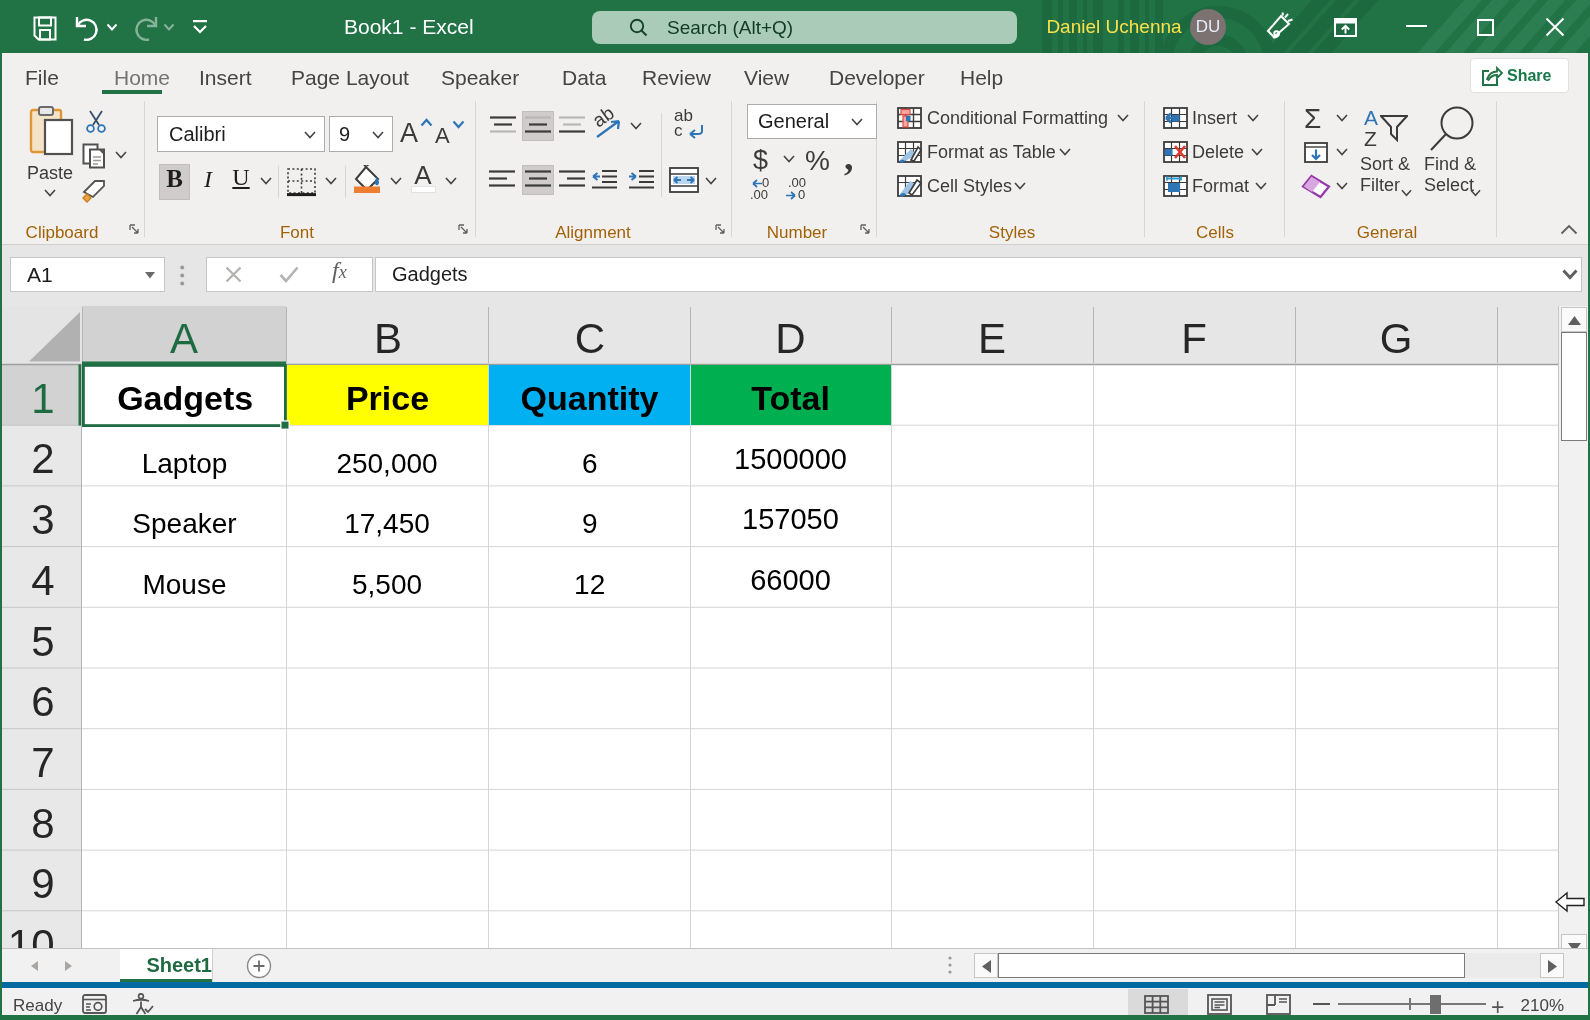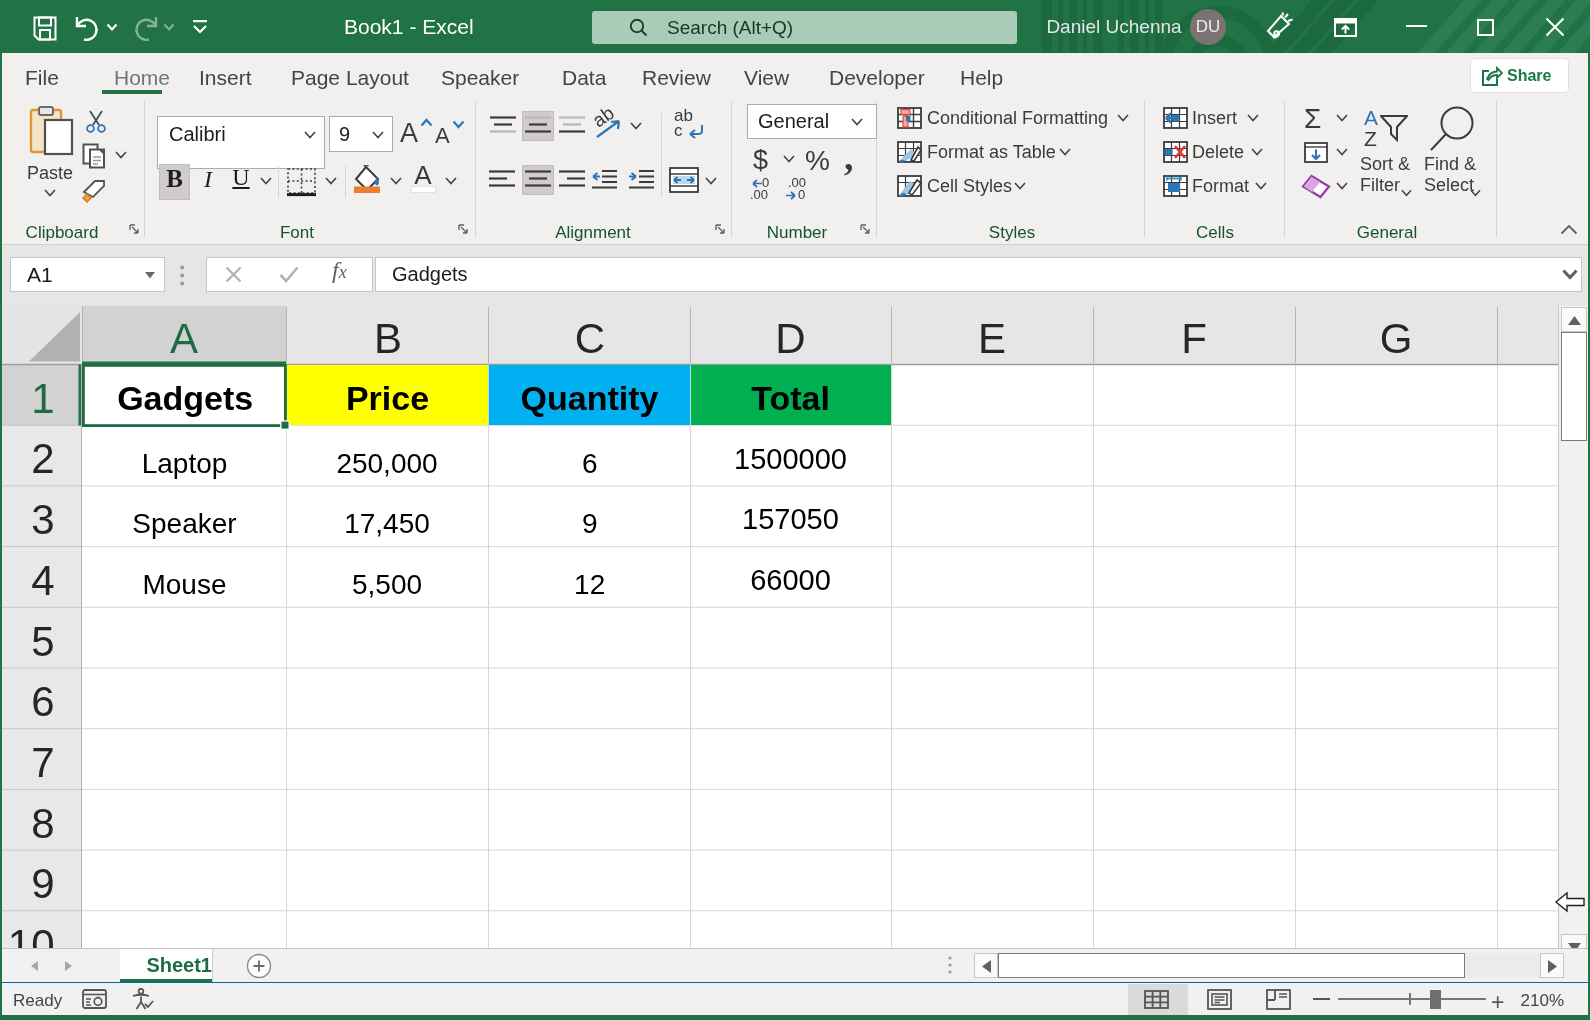--- a/index.html
+++ b/index.html
@@ -4,42 +4,42 @@
 <style>
   * { margin:0; padding:0; box-sizing:border-box; }
   html,body { width:1590px; height:1020px; overflow:hidden; }
   body { font-family:"Liberation Sans", sans-serif; }
   .abs { position:absolute; }
   #page { position:relative; width:1590px; height:1020px; background:#fff; }
   
   #titlebar { left:0; top:0; width:1590px; height:53px; background:#217346; overflow:hidden; }
   .tb-ic { position:absolute; }
   #tb-title { color:#fff; font-size:21px; }
-  #searchbox { left:592px; top:11px; width:425px; height:33px; background:#a9cbb8; border-radius:3px; color:#103b22; font-size:19px; line-height:33px; }
+  #searchbox { left:592px; top:11px; width:425px; height:33px; background:#a9cbb8; border-radius:8px; color:#103b22; font-size:19px; line-height:33px; }
   #avatar { left:1190px; top:9px; width:36px; height:36px; border-radius:50%; background:#7c7271; color:#e8eef6; font-size:17px; text-align:center; line-height:36px; }
   
   #tabsrow { left:2px; top:53px; width:1586px; height:44px; background:#f2f0ef; }
   .tab { position:absolute; top:0; height:44px; line-height:49px; font-size:21px; color:#444; }
   
   #ribbon { left:2px; top:97px; width:1586px; height:148px; background:#f2f0ef; border-bottom:1px solid #d2cfce; }
   .rsep { position:absolute; top:4px; width:1px; height:136px; background:#d8d5d3; }
-  .glabel { position:absolute; top:126px; font-size:17px; color:#14532d; text-align:center; }
+  .glabel { position:absolute; top:126px; font-size:17px; color:#a16207; text-align:center; }
   .rtext { position:absolute; font-size:18px; color:#3b3b3b; }
   .chev { position:absolute; }
   
   #fbar { left:2px; top:245px; width:1586px; height:61px; background:#e6e6e6; }
   .wbox { position:absolute; top:12px; height:35px; background:#fff; border:1px solid #c8c6c4; }
   
   #gridwrap { left:0; top:306px; width:1558px; height:642px; }
   
   #vscroll { left:1558px; top:306px; width:30px; height:652px; background:#f1f1f1; border-left:1px solid #c8c6c4; }
   
   #tabbar { left:2px; top:948px; width:1586px; height:34px; background:#f1f1f1; border-top:1px solid #c5c3c1; }
   
-  #statusbar { left:2px; top:982px; width:1586px; height:33px; background:#f1f1f1; border-top:1px solid #0369a1; font-size:17px; color:#444; }
+  #statusbar { left:2px; top:982px; width:1586px; height:33px; background:#f1f1f1; border-top:6px solid #0369a1; font-size:17px; color:#444; }
   
   #wb-l { left:0; top:53px; width:2px; height:967px; background:#217346; }
   #wb-r { left:1588px; top:53px; width:2px; height:967px; background:#217346; }
   #wb-b { left:0; top:1015px; width:1590px; height:5px; background:#217346; }
 </style>
 </head>
 <body>
 <div id="page">
 
   <div class="abs" id="titlebar">
@@ -103,21 +103,21 @@
     </svg>
     <div class="tb-ic" id="tb-title" style="left:344px;top:0;width:122px;height:53px;line-height:53px;text-align:center;white-space:nowrap">Book1 - Excel</div>
 
     <div class="tb-ic" id="searchbox">
       <svg style="position:absolute;left:37px;top:7px" width="19" height="19" viewBox="0 0 19 19">
         <circle cx="8" cy="8" r="6.2" fill="none" stroke="#16422a" stroke-width="1.9"></circle>
         <path d="M12.5 12.5 L17.5 17.5" stroke="#16422a" stroke-width="1.9"></path>
       </svg>
       <span style="position:absolute;left:75px">Search (Alt+Q)</span>
     </div>
-    <div class="tb-ic" style="left:1046px;top:0;width:136px;height:53px;line-height:53px;text-align:center;color:#e5e5e5;font-size:19px">Daniel Uchenna</div>
+    <div class="tb-ic" style="left:1046px;top:0;width:136px;height:53px;line-height:53px;text-align:center;color:#fde047;font-size:19px">Daniel Uchenna</div>
     <div class="tb-ic" id="avatar">DU</div>
 
     <svg class="tb-ic" style="left:1263px;top:12px" width="32" height="30" viewBox="0 0 32 30">
       <g fill="none" stroke="#fff" stroke-width="2">
         <path d="M5 19 L18 4 L26 12 L11 25 Z"></path>
         <path d="M10 25 a4 4 0 0 0 5.5 -5"></path>
         <circle cx="13.5" cy="21.5" r="2.2"></circle>
         <path d="M22 5.5 L25 2"></path>
           <path d="M25 9 L29.5 7.5"></path>
           <path d="M20 3.5 L19.5 0.5"></path>
@@ -200,21 +200,21 @@
 
     <svg class="abs" style="left:79px;top:81px" width="26" height="25" viewBox="0 0 26 25">
       <path d="M3 14 L14 3 L23 3 L23 8 L12 19 Z" fill="#fff" stroke="#555" stroke-width="1.8"></path>
       <path d="M6 16 L10 20 L6 24 L2 20 Z" fill="#eda63f" stroke="#c87f1e" stroke-width="1.4"></path>
     </svg>
     <div class="glabel" style="left:10px;width:100px">Clipboard</div>
     <svg class="chev" style="left:126px;top:126px" width="12" height="12" viewBox="0 0 12 12">
         <path d="M2 2 H7 M2 2 V7 M4 4 L10 10 M10 10 v-4 M10 10 h-4" stroke="#5f5f5f" stroke-width="1.3" fill="none"></path>
       </svg>
 
-    <div class="abs" style="left:155px;top:19px;width:168px;height:53px;background:#fff;border:1px solid #acacac;font-size:20px;color:#1d1d1d;line-height:34px"><span style="margin-left:11px">Calibri</span>
+    <div class="abs" style="left:155px;top:19px;width:168px;height:36px;background:#fff;border:1px solid #acacac;font-size:20px;color:#1d1d1d;line-height:34px"><span style="margin-left:11px">Calibri</span>
       <svg class="chev" style="left:146px;top:14px" width="12" height="8" viewBox="0 0 12 8">
           <path d="M1 1 L6 6.5 L11 1" fill="none" stroke="#444" stroke-width="1.6"></path>
         </svg>
     </div>
     <div class="abs" style="left:327px;top:19px;width:64px;height:36px;background:#fff;border:1px solid #acacac;font-size:20px;color:#1d1d1d;line-height:34px"><span style="margin-left:9px">9</span>
       <svg class="chev" style="left:42px;top:14px" width="12" height="8" viewBox="0 0 12 8">
           <path d="M1 1 L6 6.5 L11 1" fill="none" stroke="#444" stroke-width="1.6"></path>
         </svg>
     </div>
 

